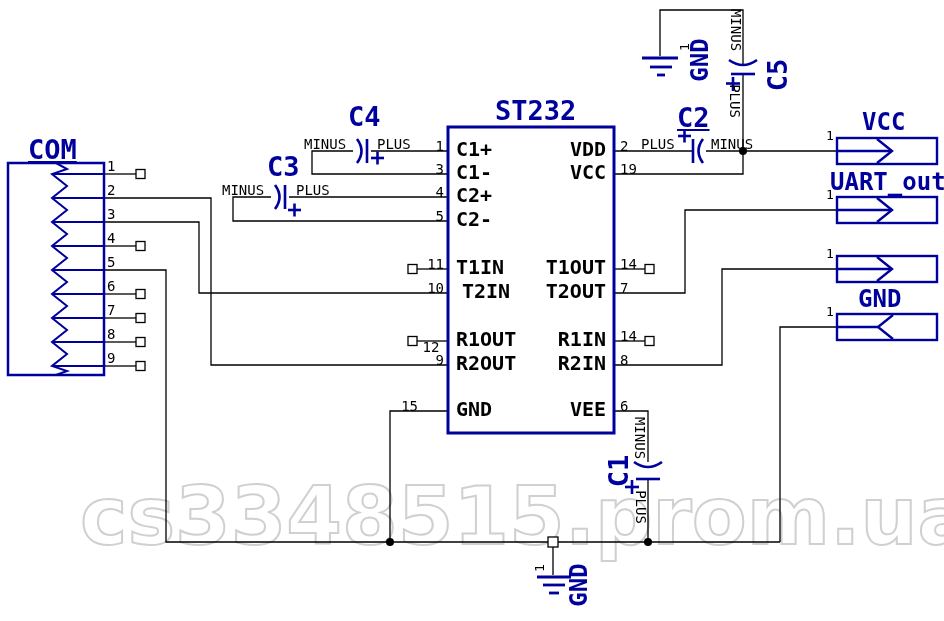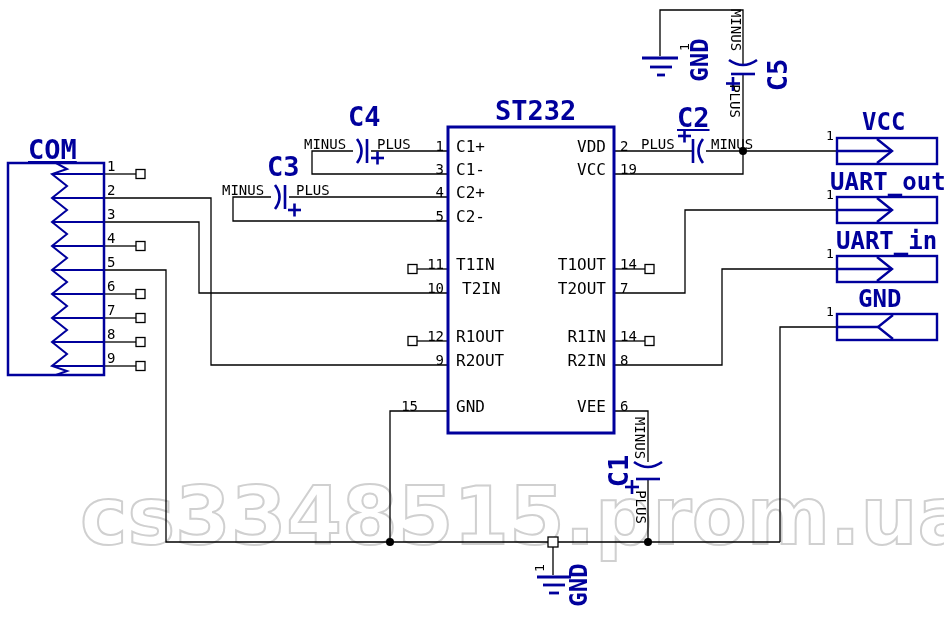--- a/index.html
+++ b/index.html
@@ -7,21 +7,21 @@
          font-family:"DejaVu Sans Mono","Liberation Mono",monospace;}
   .sheet svg{position:absolute;left:0;top:0;z-index:2;}
   .watermark{position:absolute;left:80px;top:470px;z-index:1;
              font-family:"DejaVu Sans","Liberation Sans",sans-serif;
              font-size:80px;font-weight:bold;color:#ffffff;
              -webkit-text-stroke:2px #d0d0d0;letter-spacing:0px;white-space:nowrap;}
   .lbl{position:absolute;z-index:3;color:#000000;line-height:1;white-space:nowrap;}
   .blue{color:#00009c;font-weight:bold;}
   .fs27{font-size:27px;}
   .fs24{font-size:24px;}
-  .fs20{font-size:16px;}
+  .fs20{font-size:20px;font-weight:bold;}
   .fs14{font-size:14px;}
   .fs13{font-size:13px;}
   .ra{width:26px;text-align:right;}
   .rnames{text-align:right;width:80px;}
   .vlbl{position:absolute;z-index:3;white-space:nowrap;line-height:1;
         transform:translate(-50%,-50%) rotate(-90deg);}
   .vlbl.cw{transform:translate(-50%,-50%) rotate(90deg);}
 </style>
 </head>
 <body>
@@ -183,21 +183,21 @@
   <span class="lbl fs14" style="left:107px;top:303px;">7</span>
   <span class="lbl fs14" style="left:107px;top:327px;">8</span>
   <span class="lbl fs14" style="left:107px;top:351px;">9</span>
 
   <span class="lbl fs14 ra" style="left:418px;top:139px;">1</span>
   <span class="lbl fs14 ra" style="left:418px;top:162px;">3</span>
   <span class="lbl fs14 ra" style="left:418px;top:185px;">4</span>
   <span class="lbl fs14 ra" style="left:418px;top:209px;">5</span>
   <span class="lbl fs14 ra" style="left:418px;top:257px;">11</span>
   <span class="lbl fs14 ra" style="left:418px;top:281px;">10</span>
-  <span class="lbl fs14 ra" style="left:418px;top:329px;">12</span>
+  <span class="lbl fs14 ra" style="left:418px;top:340px;text-align:center;">12</span>
   <span class="lbl fs14 ra" style="left:418px;top:353px;">9</span>
   <span class="lbl fs14 ra" style="left:392px;top:399px;">15</span>
 
   <span class="lbl fs20" style="left:456px;top:139px;">C1+</span>
   <span class="lbl fs20" style="left:456px;top:162px;">C1-</span>
   <span class="lbl fs20" style="left:456px;top:185px;">C2+</span>
   <span class="lbl fs20" style="left:456px;top:209px;">C2-</span>
   <span class="lbl fs20" style="left:456px;top:257px;">T1IN</span>
   <span class="lbl fs20" style="left:456px;top:281px;margin-left:6px;">T2IN</span>
   <span class="lbl fs20" style="left:456px;top:329px;">R1OUT</span>
@@ -240,18 +240,17 @@
 
   <span class="vlbl lbl blue fs24" style="left:700px;top:60px;">GND</span>
   <span class="vlbl lbl fs13" style="left:684px;top:47px;">1</span>
   <span class="vlbl lbl blue fs24" style="left:579px;top:585px;">GND</span>
   <span class="vlbl lbl fs13" style="left:539px;top:568px;">1</span>
 
   <span class="lbl blue fs24" style="left:862px;top:110px;">VCC</span>
   <span class="lbl fs13" style="left:826px;top:129px;">1</span>
   <span class="lbl blue fs24" style="left:830px;top:170px;">UART_out</span>
   <span class="lbl fs13" style="left:826px;top:188px;">1</span>
-  <span class="lbl blue fs24" style="left:836px;top:229px;">UART_in</span>
   <span class="lbl fs13" style="left:826px;top:247px;">1</span>
   <span class="lbl blue fs24" style="left:858px;top:287px;">GND</span>
   <span class="lbl fs13" style="left:826px;top:305px;">1</span>
 
 </div>
 
 </body></html>

